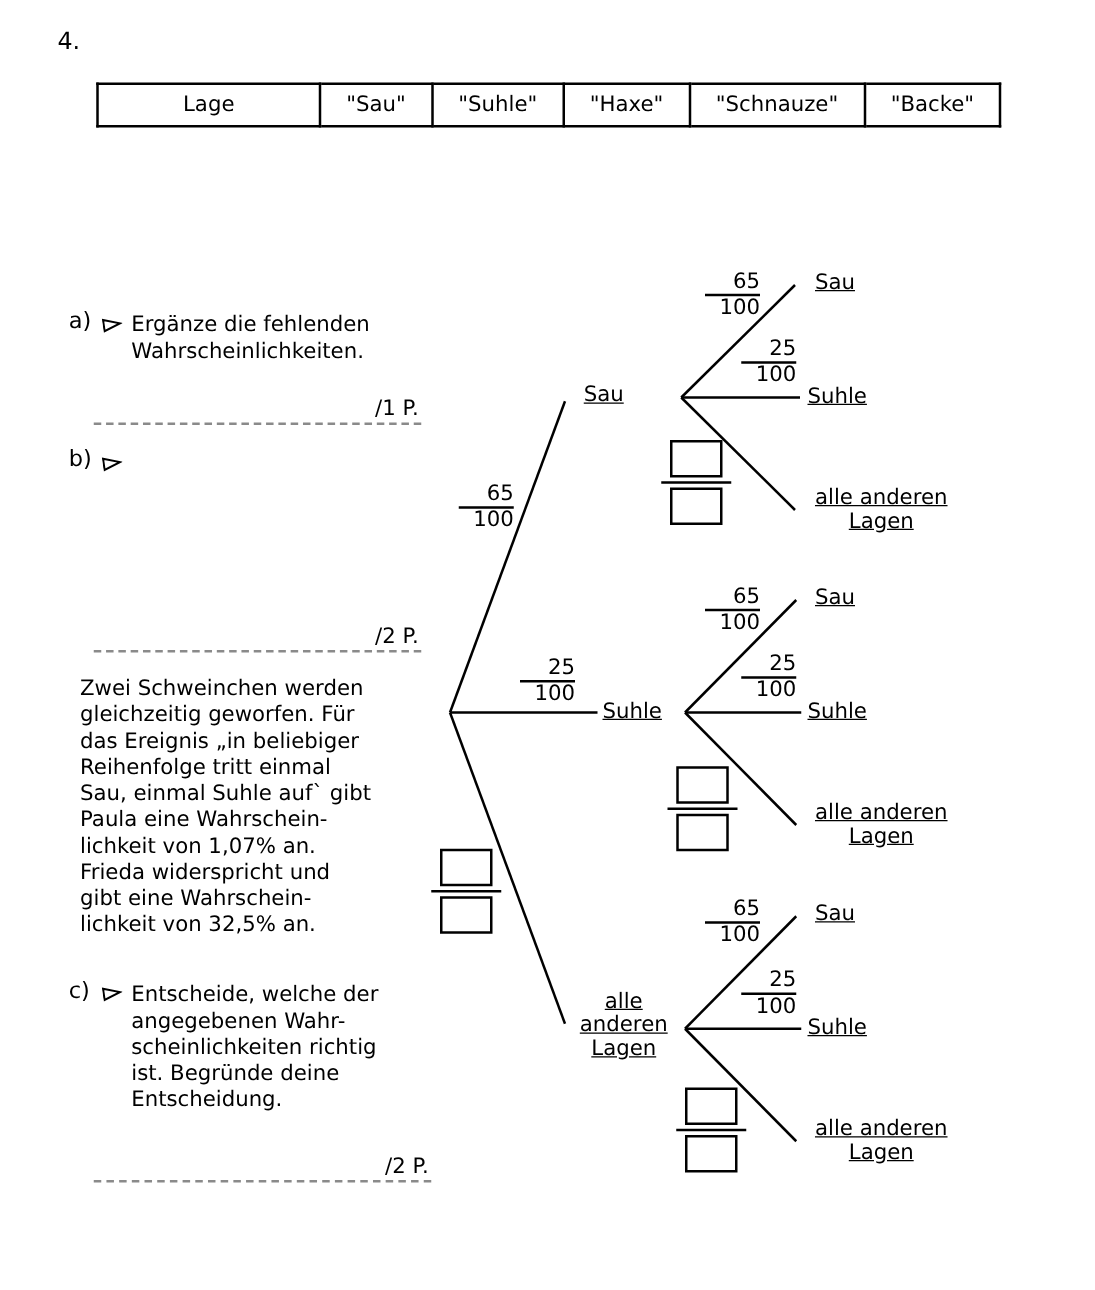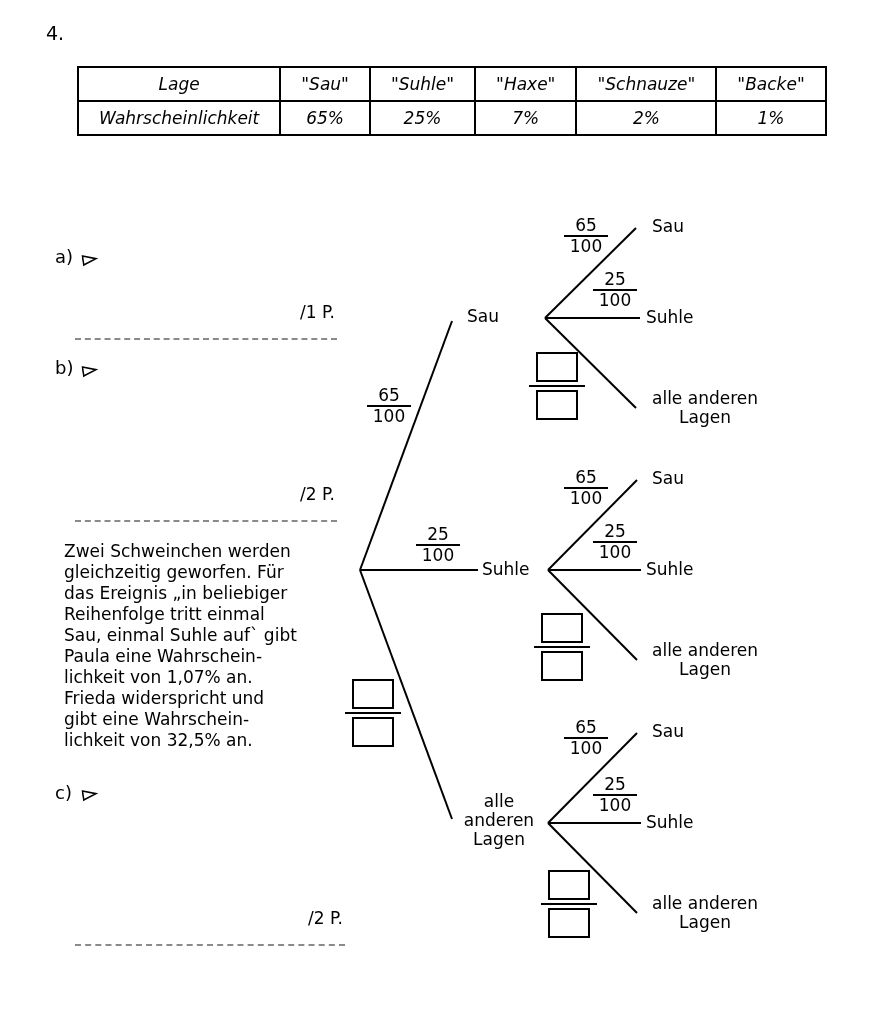--- a/index.html
+++ b/index.html
@@ -9,36 +9,36 @@
   }
   .abs{position:absolute;}
   
   .exnum{font-size:19px;}
   .extitle{font-size:17px;}
   
   .probtable{
     position:absolute;left:77px;top:66px;border-collapse:collapse;table-layout:fixed;
     font-size:17px;text-align:center;
   }
-  .probtable td{border:2px solid #000;padding:4px 20px;height:24px;vertical-align:middle;font-style:italic;}
+  .probtable td{border:2px solid #000;padding:4px 20px;height:24px;vertical-align:middle;}
   
   .para{font-size:17px;line-height:21px;white-space:pre-line;}
   .it{}
   
   .tletter{font-size:18px;}
   .bullet{position:absolute;}
   
   .ansline{position:absolute;border-bottom:2px dashed #8a8a8a;height:26px;}
-  .pts{position:absolute;right:2px;bottom:16px;font-size:17px;color:#000;}
+  .pts{position:absolute;right:2px;bottom:1px;font-size:17px;color:#000;}
   
   .tree{position:absolute;left:0;top:0;pointer-events:none;}
   .tree line{stroke:#000;stroke-width:2;}
-  .tlabel{position:absolute;font-size:17px;line-height:19px;white-space:nowrap;}
+  .tlabel{position:absolute;font-size:17px;line-height:19px;white-space:nowrap;text-decoration:underline;}
   .tlabel.center{text-align:center;white-space:normal;line-height:19px;}
-  .frac{position:absolute;width:44px;text-align:center;font-size:17px;line-height:19px;}
+  .frac{position:absolute;width:44px;text-align:right;font-size:17px;line-height:19px;}
   .frac .den{border-top:2px solid #000;}
   .bfrac{position:absolute;width:56px;}
   .bfrac .bx{width:42px;height:30px;border:2px solid #000;box-sizing:border-box;margin:0 auto;background:#fff;}
   .bfrac .bbar{border-top:2px solid #000;margin:3px 0;}
 </style>
 </head>
 <body>
 
 <div class="page">
 
@@ -55,36 +55,30 @@
     </colgroup>
     <tbody>
         <tr>
       <td>Lage</td>
       <td>"Sau"</td>
       <td>"Suhle"</td>
       <td>"Haxe"</td>
       <td>"Schnauze"</td>
       <td>"Backe"</td>
     </tr>
-    <tr>
-      <td>Wahrscheinlichkeit</td>
-      <td>65%</td>
-      <td>25%</td>
-      <td>7%</td>
-      <td>2%</td>
-      <td>1%</td>
-    </tr>
   </tbody>
     </table>
 
 
   <div class="abs tletter" style="left:55px;top:246px">a)</div>
   <svg class="bullet" style="left:82px;top:253px;transform:rotate(-8deg)" width="16" height="13">
     <polygon points="1,2 14,6.5 1,11" fill="#fff" stroke="#000" stroke-width="1.6"></polygon>
   </svg>
+  <div class="abs para" style="left:105px;top:250px;width:250px">Ergänze die fehlenden
+Wahrscheinlichkeiten.</div>
   <div class="ansline" style="left:75px;top:312px;width:262px">
     <span class="pts">/1 P.</span>
   </div>
 
   <div class="abs tletter" style="left:55px;top:357px">b)</div>
   <svg class="bullet" style="left:82px;top:364px;transform:rotate(-8deg)" width="16" height="13">
     <polygon points="1,2 14,6.5 1,11" fill="#fff" stroke="#000" stroke-width="1.6"></polygon>
   </svg>
   <div class="ansline" style="left:75px;top:494px;width:262px">
     <span class="pts">/2 P.</span>
@@ -98,20 +92,25 @@
 Paula eine Wahrschein-
 lichkeit von 1,07% an.
 Frieda widerspricht und
 gibt eine Wahrschein-
 lichkeit von 32,5% an.</span></div>
 
   <div class="abs tletter" style="left:55px;top:782px">c)</div>
   <svg class="bullet" style="left:82px;top:788px;transform:rotate(-8deg)" width="16" height="13">
     <polygon points="1,2 14,6.5 1,11" fill="#fff" stroke="#000" stroke-width="1.6"></polygon>
   </svg>
+  <div class="abs para" style="left:105px;top:786px;width:250px">Entscheide, welche der
+angegebenen Wahr-
+scheinlichkeiten richtig
+ist. Begründe deine
+Entscheidung.</div>
   <div class="ansline" style="left:75px;top:918px;width:270px">
     <span class="pts">/2 P.</span>
   </div>
 
   <svg class="tree" width="876" height="1032">
     <line x1="360" y1="570" x2="452" y2="321"></line>
     <line x1="360" y1="570" x2="478" y2="570"></line>
     <line x1="360" y1="570" x2="452" y2="819"></line>
 
     <line x1="545" y1="318" x2="636" y2="228"></line>

